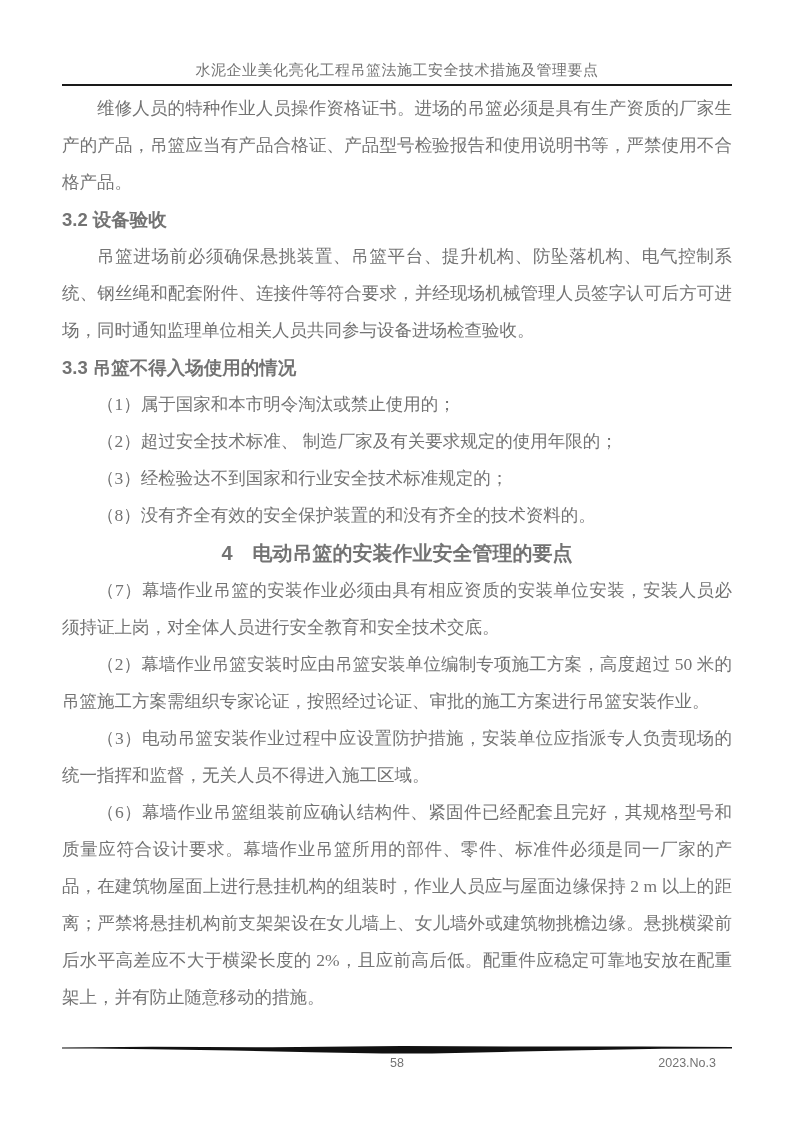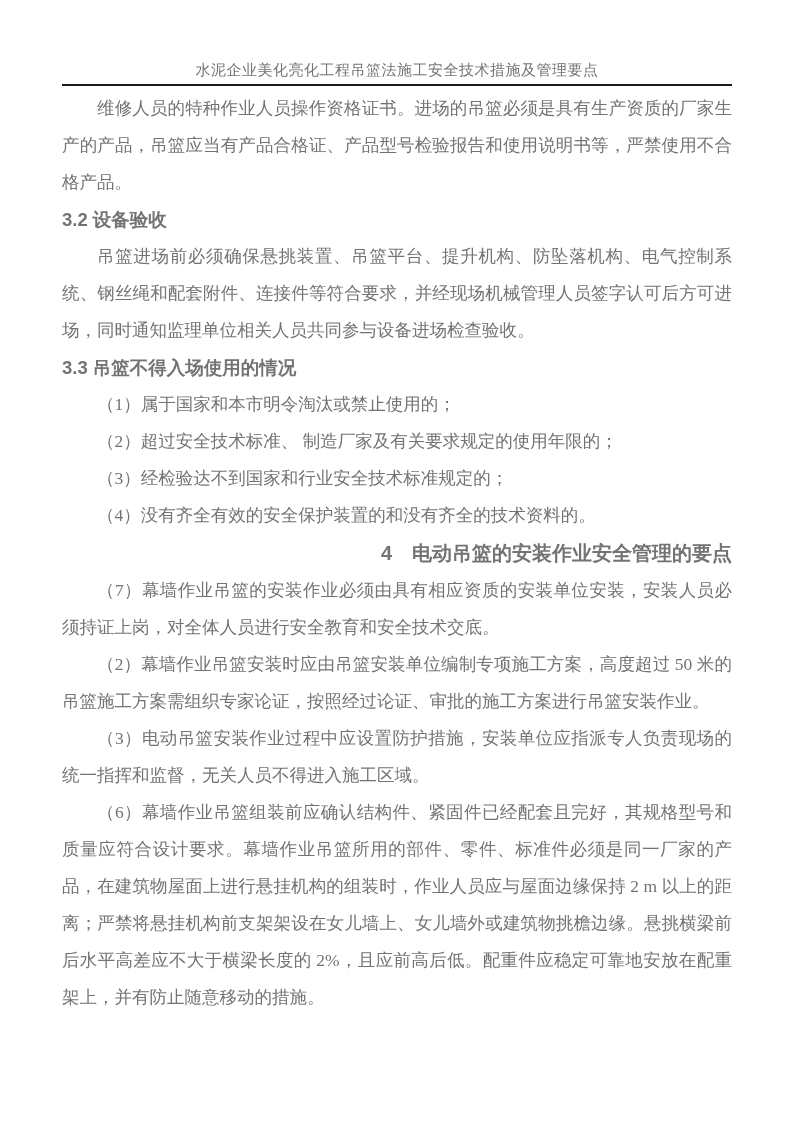--- a/index.html
+++ b/index.html
@@ -57,21 +57,21 @@
     font-size: 18.5px;
     line-height: 37px;
     text-align: left;
   }
   .heading-1 {
     margin: 0;
     font-family: "Liberation Sans", "DejaVu Sans", sans-serif;
     font-weight: bold;
     font-size: 20px;
     line-height: 38px;
-    text-align: right;
+    text-align: center;
   }
   
   .footer {
     position: absolute;
     top: 1045px;
     left: 62px;
     width: 670px;
   }
   .footer-divider {
     display: block;
@@ -113,25 +113,35 @@
 
     <h2 class="heading-2">3.2 设备验收</h2>
 
     <p>吊篮进场前必须确保悬挑装置、吊篮平台、提升机构、防坠落机构、电气控制系统、钢丝绳和配套附件、连接件等符合要求，并经现场机械管理人员签字认可后方可进场，同时通知监理单位相关人员共同参与设备进场检查验收。</p>
 
     <h2 class="heading-2">3.3 吊篮不得入场使用的情况</h2>
 
     <p>（1）属于国家和本市明令淘汰或禁止使用的；</p>
     <p>（2）超过安全技术标准、 制造厂家及有关要求规定的使用年限的；</p>
     <p>（3）经检验达不到国家和行业安全技术标准规定的；</p>
-    <p>（4）没有齐全有效的安全保护装置的和没有齐全的技术资料的。</p>
+    <p>（8）没有齐全有效的安全保护装置的和没有齐全的技术资料的。</p>
 
     <h1 class="heading-1">4　电动吊篮的安装作业安全管理的要点</h1>
 
     <p>（7）幕墙作业吊篮的安装作业必须由具有相应资质的安装单位安装，安装人员必须持证上岗，对全体人员进行安全教育和安全技术交底。</p>
     <p>（2）幕墙作业吊篮安装时应由吊篮安装单位编制专项施工方案，高度超过 50 米的吊篮施工方案需组织专家论证，按照经过论证、审批的施工方案进行吊篮安装作业。</p>
     <p>（3）电动吊篮安装作业过程中应设置防护措施，安装单位应指派专人负责现场的统一指挥和监督，无关人员不得进入施工区域。</p>
     <p>（6）幕墙作业吊篮组装前应确认结构件、紧固件已经配套且完好，其规格型号和质量应符合设计要求。幕墙作业吊篮所用的部件、零件、标准件必须是同一厂家的产品，在建筑物屋面上进行悬挂机构的组装时，作业人员应与屋面边缘保持 2 m 以上的距离；严禁将悬挂机构前支架架设在女儿墙上、女儿墙外或建筑物挑檐边缘。悬挑横梁前后水平高差应不大于横梁长度的 2%，且应前高后低。配重件应稳定可靠地安放在配重架上，并有防止随意移动的措施。</p>
 
   </div>
 
+  <div class="footer">
+    <svg class="footer-divider" viewBox="0 0 670 10" preserveAspectRatio="none" aria-hidden="true">
+      <polygon fill="#111111" points="0,2.6 90,1.8 210,2.2 340,0.9 470,1.6 580,1.4 670,2.0
+                670,3.4 600,3.8 520,5.2 440,7.0 370,8.4 320,8.5 250,7.2 170,5.6 90,4.2 30,3.6 0,3.6"></polygon>
+    </svg>
+    <div class="footer-row">
+      <span class="footer-page-number">58</span>
+      <span class="footer-issue">2023.No.3</span>
+    </div>
+  </div>
 
 </div>
 
 </body></html>

